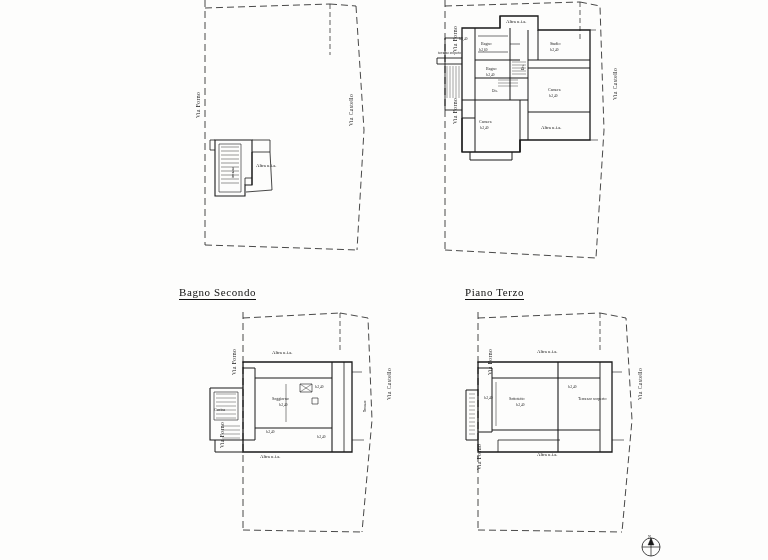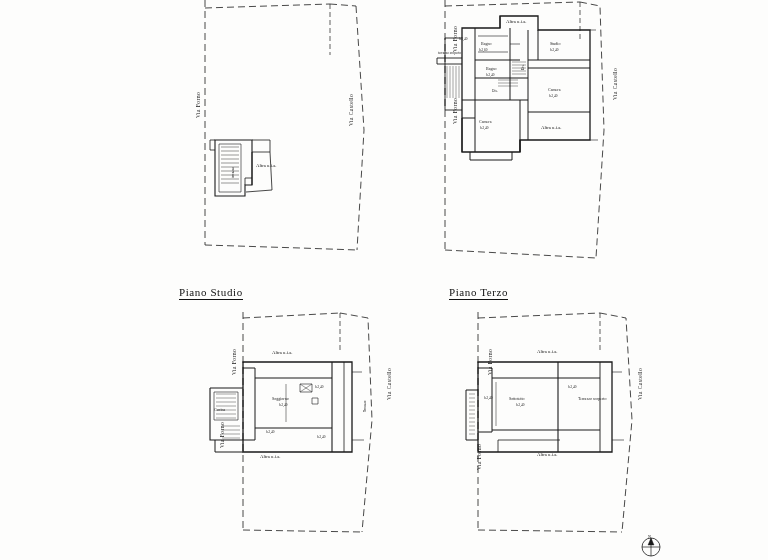--- a/index.html
+++ b/index.html
@@ -31,21 +31,21 @@
     position: absolute;
     font-family: "Liberation Serif", serif;
     font-size: 11px;
     letter-spacing: 0.6px;
     color: #111;
     border-bottom: 1px solid #111;
     padding-bottom: 1px;
     white-space: nowrap;
   }
   #title-piano-secondo { left: 179px; top: 286px; }
-  #title-piano-terzo   { left: 449px; top: 286px; }
+  #title-piano-terzo   { left: 465px; top: 286px; }
 
   .lbl {
     position: absolute;
     font-family: "Liberation Serif", serif;
     color: #1c1c1c;
     white-space: nowrap;
     line-height: 1.05;
     text-align: center;
   }
   .lbl.tiny { font-size: 3.4px; }
@@ -176,21 +176,21 @@
       <path d="M498 440 L560 440" stroke-width="0.8"></path>
       <path d="M498 440 L498 452" stroke-width="0.8"></path>
 
       <circle cx="651" cy="547" r="9" stroke-width="0.8"></circle>
       <path d="M651 538 L651 556" stroke-width="0.7"></path>
       <path d="M642 547 L660 547" stroke-width="0.7"></path>
       <path d="M651 538 L648 545 L654 545 Z" fill="#1a1a1a" stroke-width="0.4"></path>
     </g>
   </svg>
 
-  <div class="floor-title" id="title-piano-secondo">Piano Studio</div>
+  <div class="floor-title" id="title-piano-secondo">Bagno Secondo</div>
   <div class="floor-title" id="title-piano-terzo">Piano Terzo</div>
 
   <div class="street rot90" style="left:195px; top:118px;">Via Forno</div>
   <div class="street rot90" style="left:348px; top:126px;">Via Castello</div>
   <div class="lbl sm" style="left:256px; top:163px;">Altra u.i.a.</div>
   <div class="lbl tiny rot90" style="left:232px; top:178px;">terrazza</div>
 
   <div class="street rot90" style="left:452px; top:52px;">Via Forno</div>
   <div class="street rot90" style="left:452px; top:124px;">Via Forno</div>
   <div class="street rot90" style="left:612px; top:100px;">Via Castello</div>

